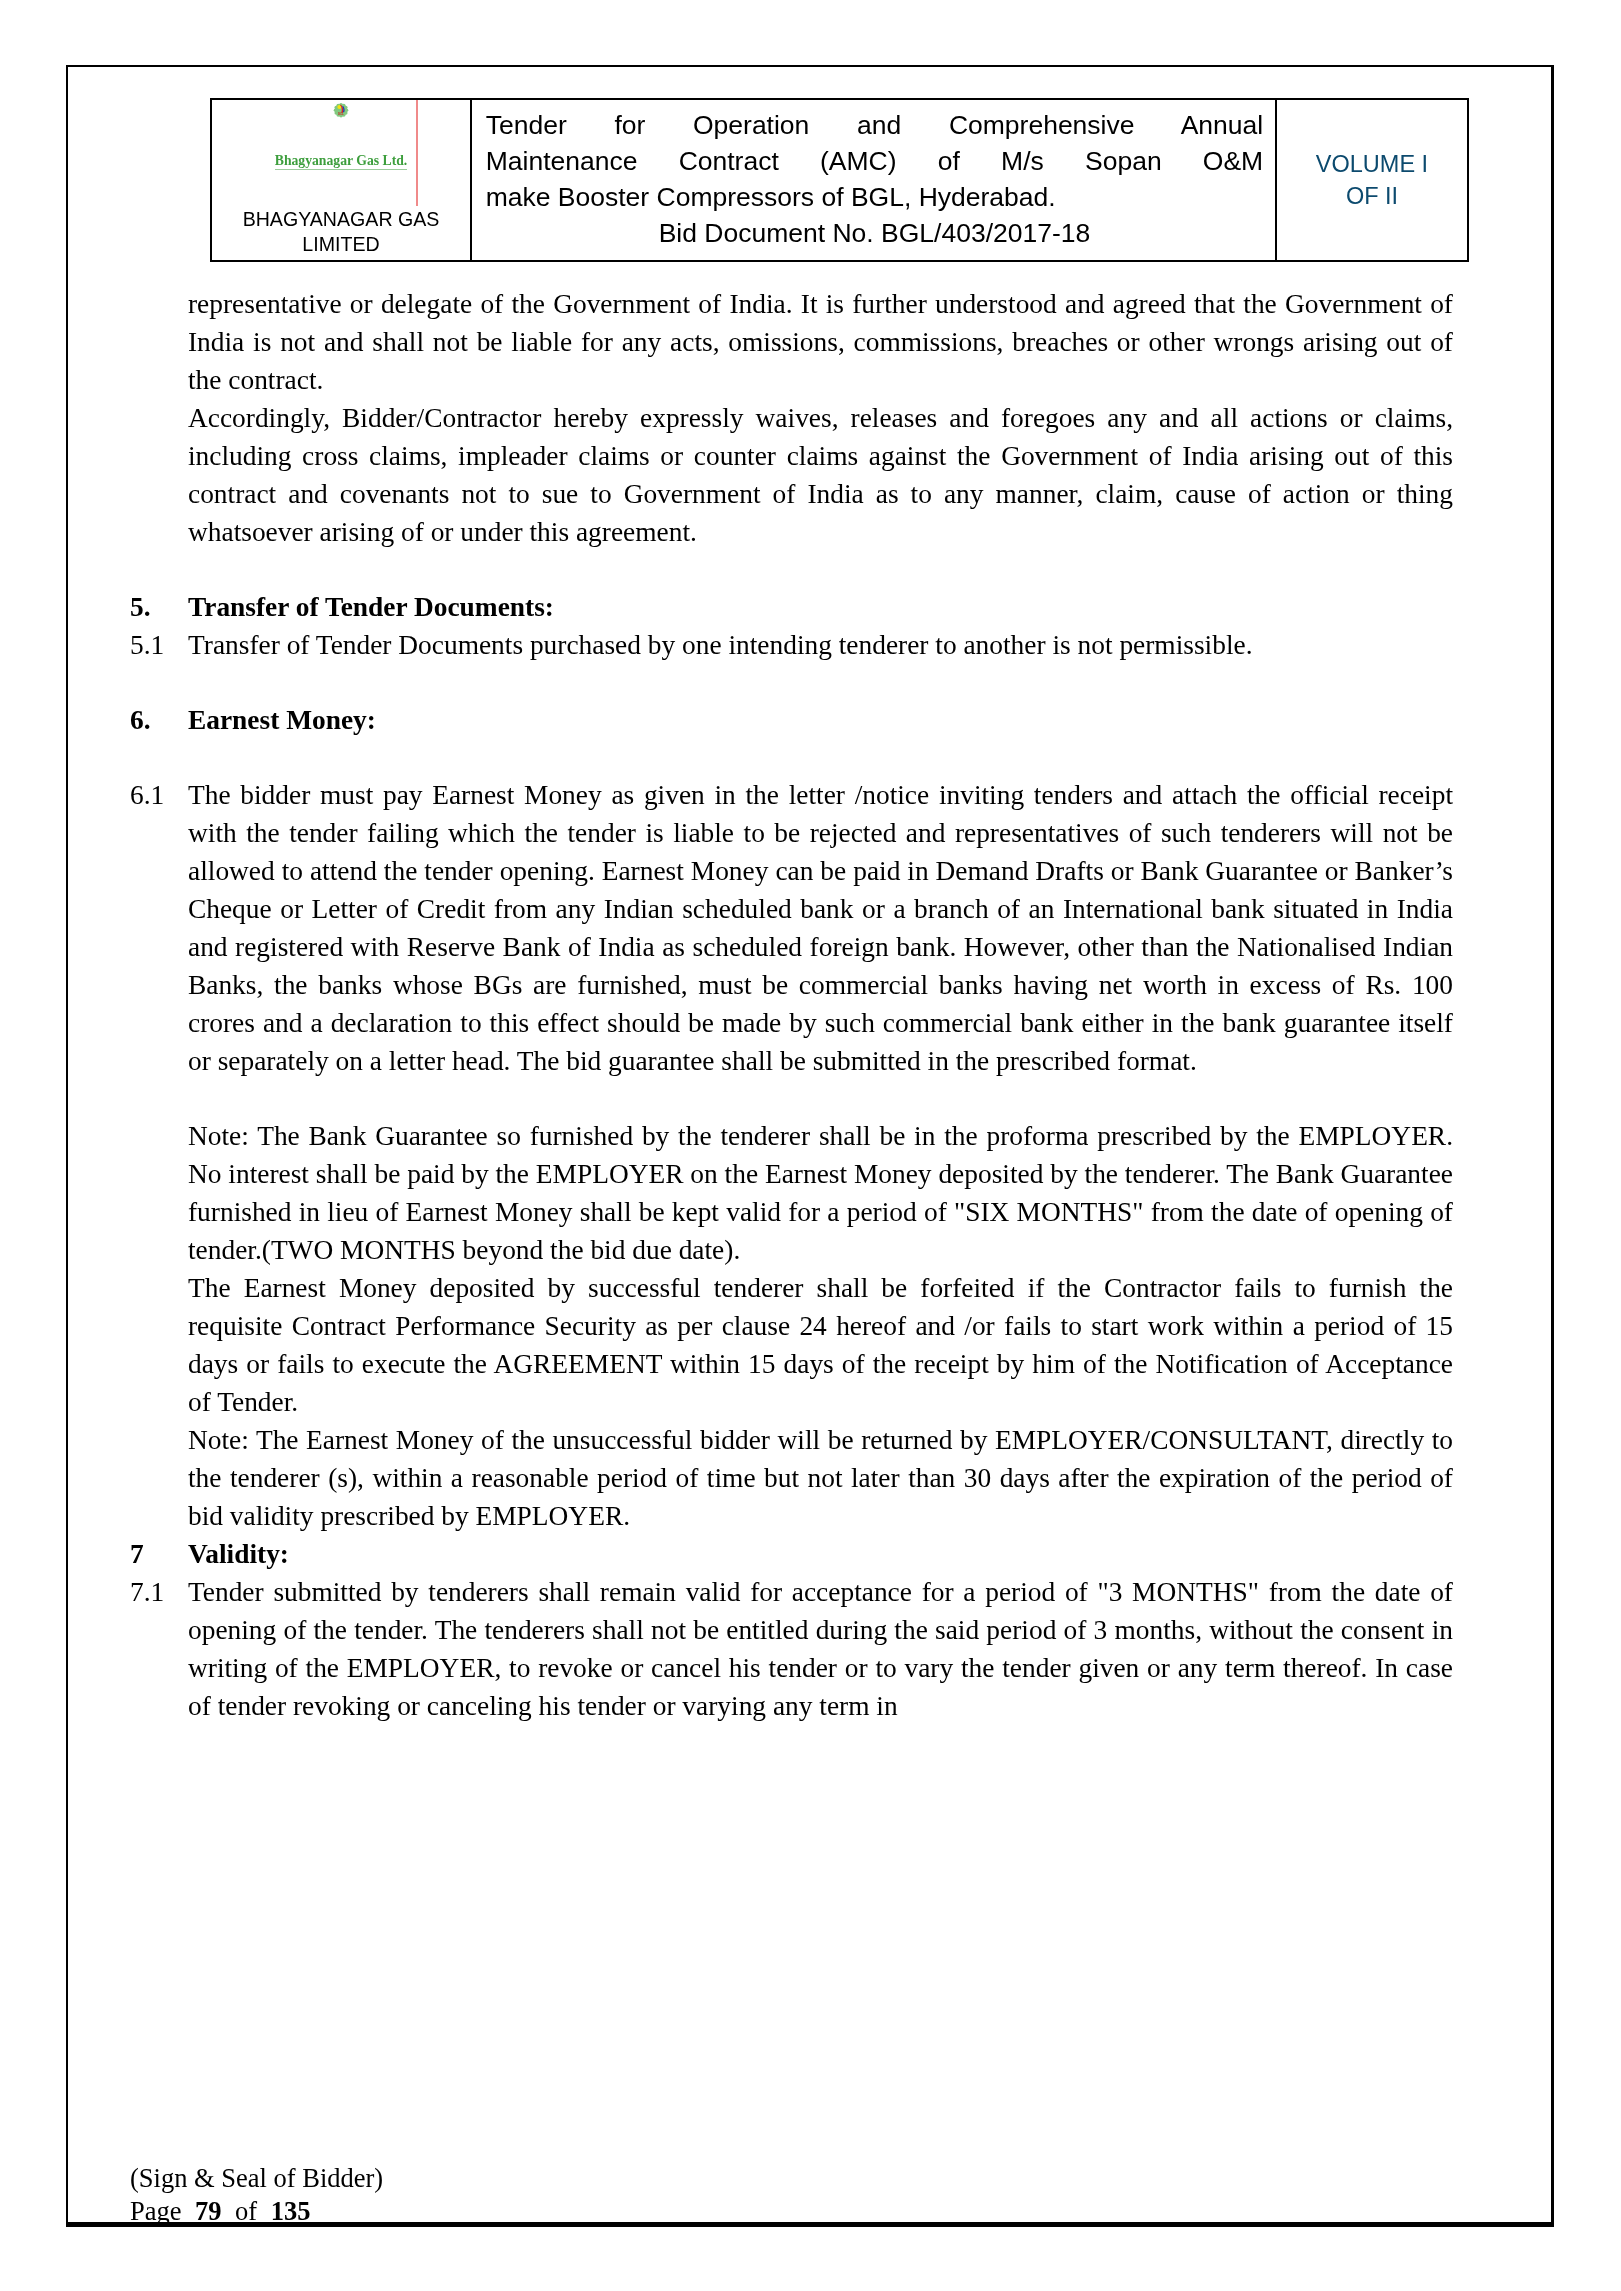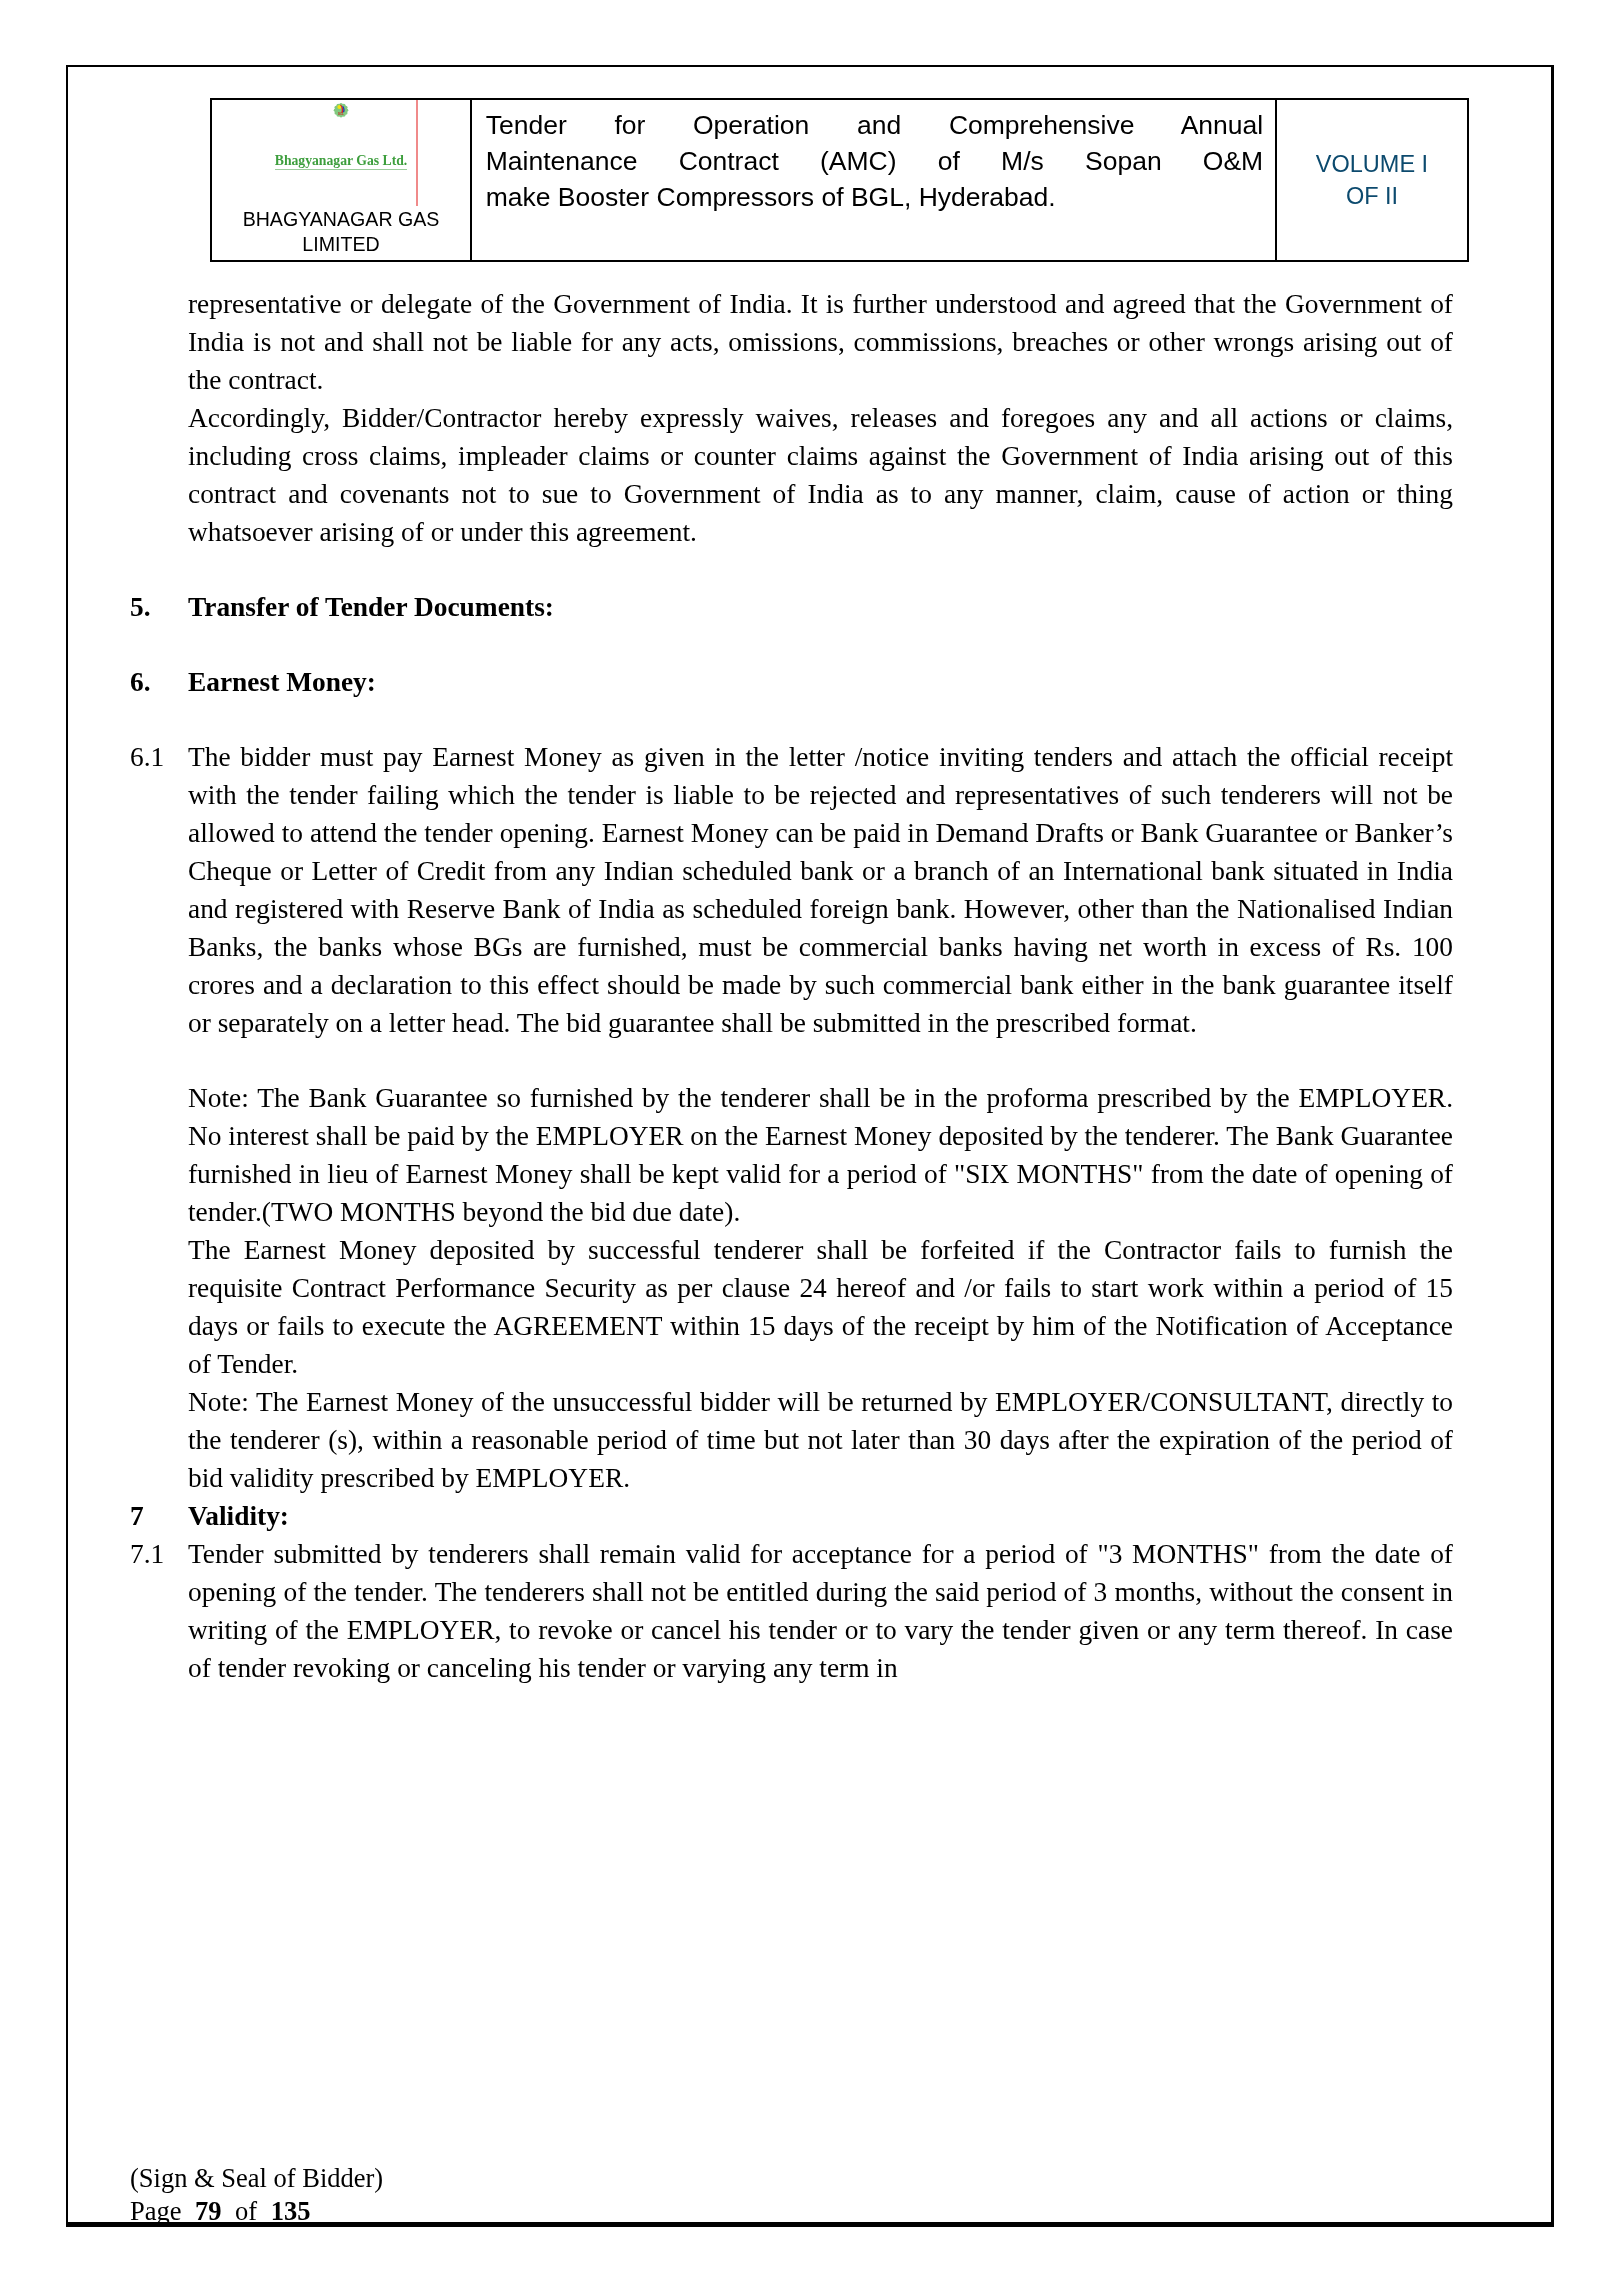--- a/index.html
+++ b/index.html
@@ -101,20 +101,21 @@
     </svg>
     <div class="logo-caption">Bhagyanagar Gas Ltd.</div>
     <div class="org-name">BHAGYANAGAR GAS LIMITED</div>
     <div class="red-gridline"></div>
   </div>
 
   <div class="cell title-cell">
     <div class="title-line">Tender for Operation and Comprehensive Annual</div>
     <div class="title-line">Maintenance Contract (AMC) of M/s Sopan O&amp;M</div>
     <div class="title-line left">make Booster Compressors of BGL, Hyderabad.</div>
+    <div class="title-line center">Bid Document No. BGL/403/2017-18</div>
   </div>
 
   <div class="cell volume-cell">
     <div>VOLUME I</div>
     <div>OF II</div>
   </div>
 </div>
 
 <div class="doc-body">
 
@@ -124,20 +125,24 @@
 
   <div class="item">
     <div class="txt">Accordingly, Bidder/Contractor hereby expressly waives, releases and foregoes any and all actions or claims, including cross claims, impleader claims or counter claims against the Government of India arising out of this contract and covenants not to sue to Government of India as to any manner, claim, cause of action or thing whatsoever arising of or under this agreement.</div>
   </div>
 
   <div class="item gap-before">
     <span class="num bold">5.</span>
     <div class="txt heading">Transfer of Tender Documents:</div>
   </div>
 
+  <div class="item">
+    <span class="num">5.1</span>
+    <div class="txt">Transfer of Tender Documents purchased by one intending tenderer to another is not permissible.</div>
+  </div>
 
   <div class="item gap-before">
     <span class="num bold">6.</span>
     <div class="txt heading">Earnest Money:</div>
   </div>
 
   <div class="item gap-before">
     <span class="num">6.1</span>
     <div class="txt">The bidder must pay Earnest Money as given in the letter /notice inviting tenders and attach the official receipt with the tender failing which the tender is liable to be rejected and representatives of such tenderers will not be allowed to attend the tender opening. Earnest Money can be paid in Demand Drafts or Bank Guarantee or Banker’s Cheque or Letter of Credit from any Indian scheduled bank or a branch of an International bank situated in India and registered with Reserve Bank of India as scheduled foreign bank. However, other than the Nationalised Indian Banks, the banks whose BGs are furnished, must be commercial banks having net worth in excess of Rs. 100 crores and a declaration to this effect should be made by such commercial bank either in the bank guarantee itself or separately on a letter head. The bid guarantee shall be submitted in the prescribed format.</div>
   </div>

